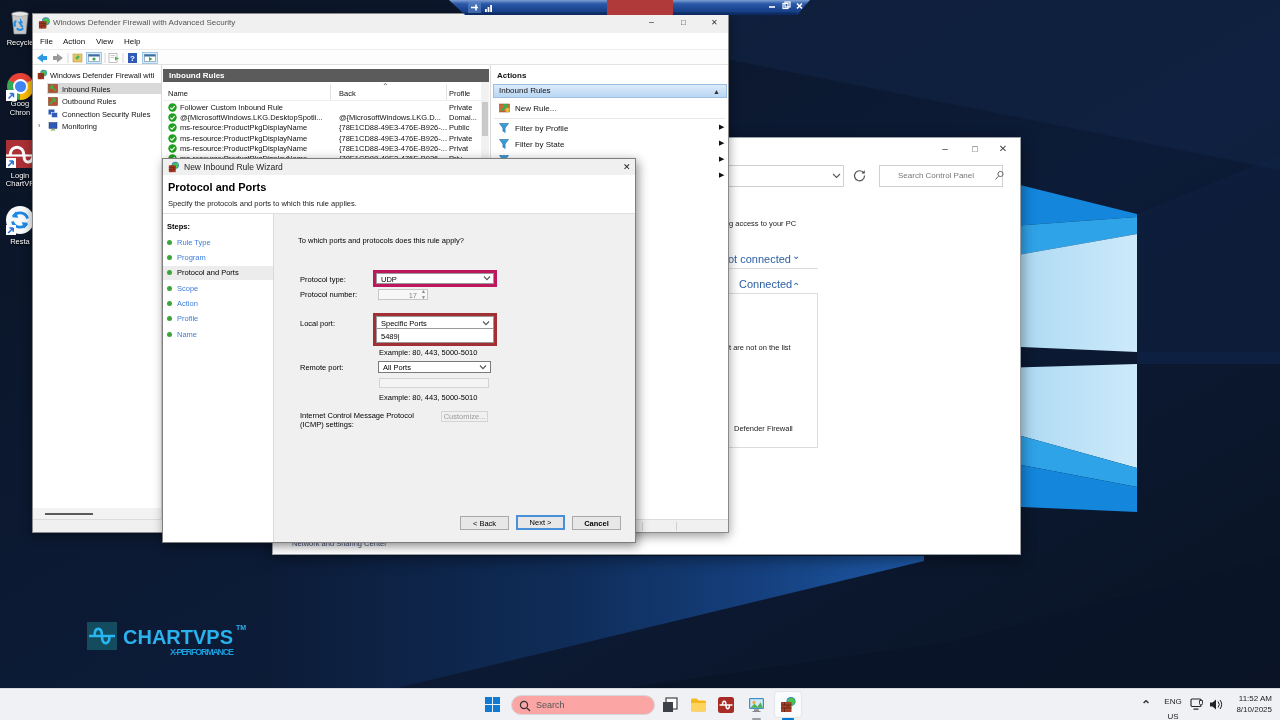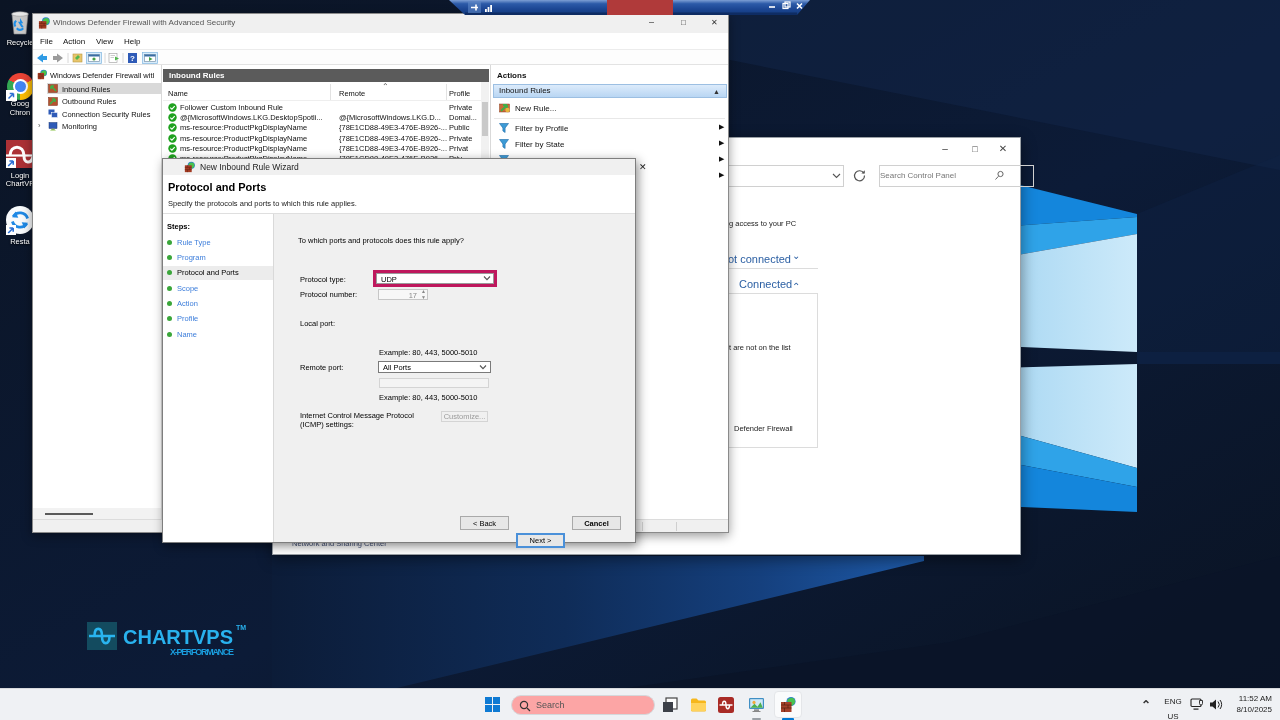--- a/index.html
+++ b/index.html
@@ -135,21 +135,21 @@
   <div class="cpbtn" style="right:2px;">✕</div>
 
   <div class="abs" style="left:10px;top:27px;width:561px;height:22px;border:1px solid #d0d0d0;"></div>
   <svg class="abs" style="left:559px;top:35px;" width="9" height="6" viewBox="0 0 9 6">
         <path d="M1 1 l3.5 3.5 3.5-3.5" stroke="#555" stroke-width="1.1" fill="none"></path>
       </svg>
   <svg class="abs" style="left:580px;top:31px;" width="13" height="13" viewBox="0 0 13 13">
         <path d="M10.8 4.2 A5 5 0 1 0 11.5 6.5" stroke="#555" stroke-width="1.2" fill="none"></path>
         <path d="M11.8 1.2 v3.4 h-3.4z" fill="#555"></path>
       </svg>
-  <div class="abs" style="left:606px;top:27px;width:155px;height:22px;border:1px solid #d0d0d0;font-size:8px;color:#777;line-height:20px;padding-left:0;">Search Control Panel</div>
+  <div class="abs" style="left:606px;top:27px;width:124px;height:22px;border:1px solid #d0d0d0;font-size:8px;color:#777;line-height:20px;padding-left:18px;">Search Control Panel</div>
   <svg class="abs" style="left:721px;top:32px;" width="11" height="11" viewBox="0 0 11 11">
         <circle cx="6.5" cy="4" r="2.6" fill="none" stroke="#666" stroke-width="1"></circle>
         <line x1="4.5" y1="6.2" x2="1.5" y2="9.5" stroke="#666" stroke-width="1"></line>
       </svg>
 
   <div class="abs" style="left:456px;top:81px;font-size:7.5px;color:#222;white-space:nowrap;">g access to your PC</div>
   <div class="abs" style="left:455px;top:115px;font-size:11px;color:#2b5fa3;white-space:nowrap;">ot connected</div>
   <div class="abs" style="left:519px;top:112px;font-size:10px;color:#2b5fa3;">⌄</div>
   <div class="abs" style="left:300px;top:130px;width:245px;border-top:1px solid #dcdcdc;"></div>
   <div class="abs" style="left:466px;top:140px;font-size:11px;color:#2b5fa3;white-space:nowrap;">Connected</div>
@@ -243,21 +243,21 @@
     <div class="abs" style="left:0;top:443px;width:128px;height:12px;background:#f2f2f2;">
       <div class="abs" style="left:12px;top:5px;width:48px;height:2px;background:#5a5a5a;"></div>
     </div>
   </div>
 
   <div class="abs" style="left:130px;top:51px;width:326px;height:455px;background:#fff;">
     <div class="abs" style="left:0;top:4px;width:326px;height:13px;background:#5b5b5b;color:#fff;font-size:8px;font-weight:bold;line-height:13px;padding-left:6px;">Inbound Rules</div>
 
     <div class="abs" style="left:0;top:17px;width:326px;height:19px;background:#fff;border-bottom:1px solid #eee;font-size:7.5px;color:#111;">
       <span class="abs" style="left:5px;top:7px;">Name</span>
-      <span class="abs" style="left:176px;top:7px;">Remote</span>
+      <span class="abs" style="left:176px;top:7px;">Back</span>
       <span class="abs" style="left:286px;top:7px;">Profile</span>
       <span class="abs" style="left:219px;top:0px;color:#555;font-size:8px;">⌃</span>
       <div class="abs" style="left:167px;top:2px;width:1px;height:16px;background:#e2e2e2;"></div>
       <div class="abs" style="left:283px;top:2px;width:1px;height:16px;background:#e2e2e2;"></div>
     </div>
 
     <div class="abs" style="left:0;top:37px;width:318px;font-size:7.5px;color:#111;" id="rows">
       <div style="position:relative;height:10.4px;">
             <svg style="position:absolute;left:5px;top:0.5px;" width="9" height="9" viewBox="0 0 9 9">
               <circle cx="4.5" cy="4.5" r="4.2" fill="#1ea11e"></circle>
@@ -349,21 +349,21 @@
   </div>
 
   <div class="abs" style="left:0;top:505px;width:695px;height:13px;background:#f0f0f0;border-top:1px solid #dcdcdc;">
     <div class="abs" style="left:609px;top:2px;width:1px;height:9px;background:#cfcfcf;"></div>
     <div class="abs" style="left:643px;top:2px;width:1px;height:9px;background:#cfcfcf;"></div>
   </div>
 </div>
 
 <div id="wiz">
 
-  <div class="abs" style="left:16px;top:0;width:424px;height:16px;background:#f0f0f0;">
+  <div class="abs" style="left:0;top:0;width:424px;height:16px;background:#f0f0f0;">
     <svg class="abs" style="left:5px;top:2px;" width="12" height="12" viewBox="0 0 14 14">
       <circle cx="8.5" cy="5" r="4.2" fill="#2f7fd0"></circle>
       <path d="M5 4.2 a4.2 4.2 0 0 1 6.5 -1.5 A4.2 4.2 0 0 1 8.5 9 z" fill="#49c24f"></path>
       <rect x="1" y="5" width="8" height="8" fill="#a33b23"></rect>
       <path d="M1 7.5h8M1 10h8M4 5v2.5M6.5 7.5v2.5M4 10v3" stroke="#6d2413" stroke-width="0.7"></path>
     </svg>
     <span class="abs" style="left:21px;top:3px;font-size:8.5px;color:#222;">New Inbound Rule Wizard</span>
     <span class="abs" style="left:460px;top:3px;font-size:9px;color:#222;">✕</span>
   </div>
 
@@ -401,37 +401,48 @@
           <path d="M1 0.5 l3 3.2 3-3.2" stroke="#555" stroke-width="1.1" fill="none"></path>
         </svg>
   </div>
   <div class="abs" style="left:137px;top:131px;font-size:7.5px;color:#000;">Protocol number:</div>
   <div class="abs" style="left:215px;top:130px;width:50px;height:11px;border:1px solid #c6c6c6;background:#f7f7f7;">
     <span class="abs" style="right:10px;top:0.5px;font-size:7.5px;color:#8a8a8a;">17</span>
     <span class="abs" style="right:1px;top:-2px;font-size:5px;color:#888;">▲<br>▼</span>
   </div>
 
   <div class="abs" style="left:137px;top:160px;font-size:7.5px;color:#000;">Local port:</div>
+  <div class="abs" style="left:210px;top:154px;width:124px;height:33px;border:3px solid #a03033;background:#fff;">
+    <div class="abs" style="left:0;top:0;width:118px;height:13px;border:1px solid #9a9a9a;">
+      <span class="abs" style="left:4px;top:2px;font-size:7.5px;color:#000;">Specific Ports</span>
+      <svg class="abs" style="right:3px;top:4px;" width="8" height="5" viewBox="0 0 8 5">
+            <path d="M1 0.5 l3 3.2 3-3.2" stroke="#555" stroke-width="1.1" fill="none"></path>
+          </svg>
+    </div>
+    <div class="abs" style="left:0;top:13px;width:118px;height:14px;border:1px solid #9a9a9a;border-top:none;">
+      <span class="abs" style="left:4px;top:2.5px;font-size:7.5px;color:#000;">5489|</span>
+    </div>
+  </div>
   <div class="abs" style="left:216px;top:189px;font-size:7.5px;color:#000;">Example: 80, 443, 5000-5010</div>
 
   <div class="abs" style="left:137px;top:204px;font-size:7.5px;color:#000;">Remote port:</div>
   <div class="abs" style="left:215px;top:202px;width:113px;height:12px;border:1px solid #7a7a7a;background:#fff;">
     <span class="abs" style="left:4px;top:1px;font-size:7.5px;color:#000;">All Ports</span>
     <svg class="abs" style="right:3px;top:3px;" width="8" height="5" viewBox="0 0 8 5">
           <path d="M1 0.5 l3 3.2 3-3.2" stroke="#555" stroke-width="1.1" fill="none"></path>
         </svg>
   </div>
   <div class="abs" style="left:216px;top:219px;width:110px;height:10px;border:1px solid #d4d4d4;background:#f4f4f4;"></div>
   <div class="abs" style="left:216px;top:234px;font-size:7.5px;color:#000;">Example: 80, 443, 5000-5010</div>
 
   <div class="abs" style="left:137px;top:253px;width:150px;font-size:7.5px;color:#000;line-height:8.5px;">Internet Control Message Protocol<br>(ICMP) settings:</div>
   <div class="abs" style="left:278px;top:252px;width:47px;height:11px;border:1px solid #d4d4d4;background:#f0f0f0;font-size:7.5px;color:#9a9a9a;text-align:center;line-height:10px;">Customize...</div>
 
   <div class="abs" style="left:297px;top:357px;width:49px;height:14px;border:1px solid #a9a9a9;background:#e7e7e7;font-size:7.5px;color:#000;text-align:center;line-height:13px;">&lt; Back</div>
-  <div class="abs" style="left:353px;top:356px;width:49px;height:15px;border:2px solid #4a90d9;background:#e7e7e7;font-size:7.5px;color:#000;text-align:center;line-height:11px;margin-top:18px;">Next &gt;</div>
+  <div class="abs" style="left:353px;top:356px;width:49px;height:15px;border:2px solid #4a90d9;background:#e7e7e7;font-size:7.5px;color:#000;text-align:center;line-height:11px;">Next &gt;</div>
   <div class="abs" style="left:409px;top:357px;width:49px;height:14px;border:1px solid #a9a9a9;background:#e7e7e7;font-size:7.5px;color:#000;text-align:center;line-height:13px;font-weight:bold;">Cancel</div>
 </div>
 
 <div id="vnc">
   <svg width="361" height="15" viewBox="0 0 361 15">
     <defs>
       <linearGradient id="vb" x1="0" y1="0" x2="0" y2="1">
         <stop offset="0" stop-color="#7d9fd4"></stop>
             <stop offset="0.25" stop-color="#2c5aa8"></stop>
             <stop offset="0.6" stop-color="#1c4693"></stop>

